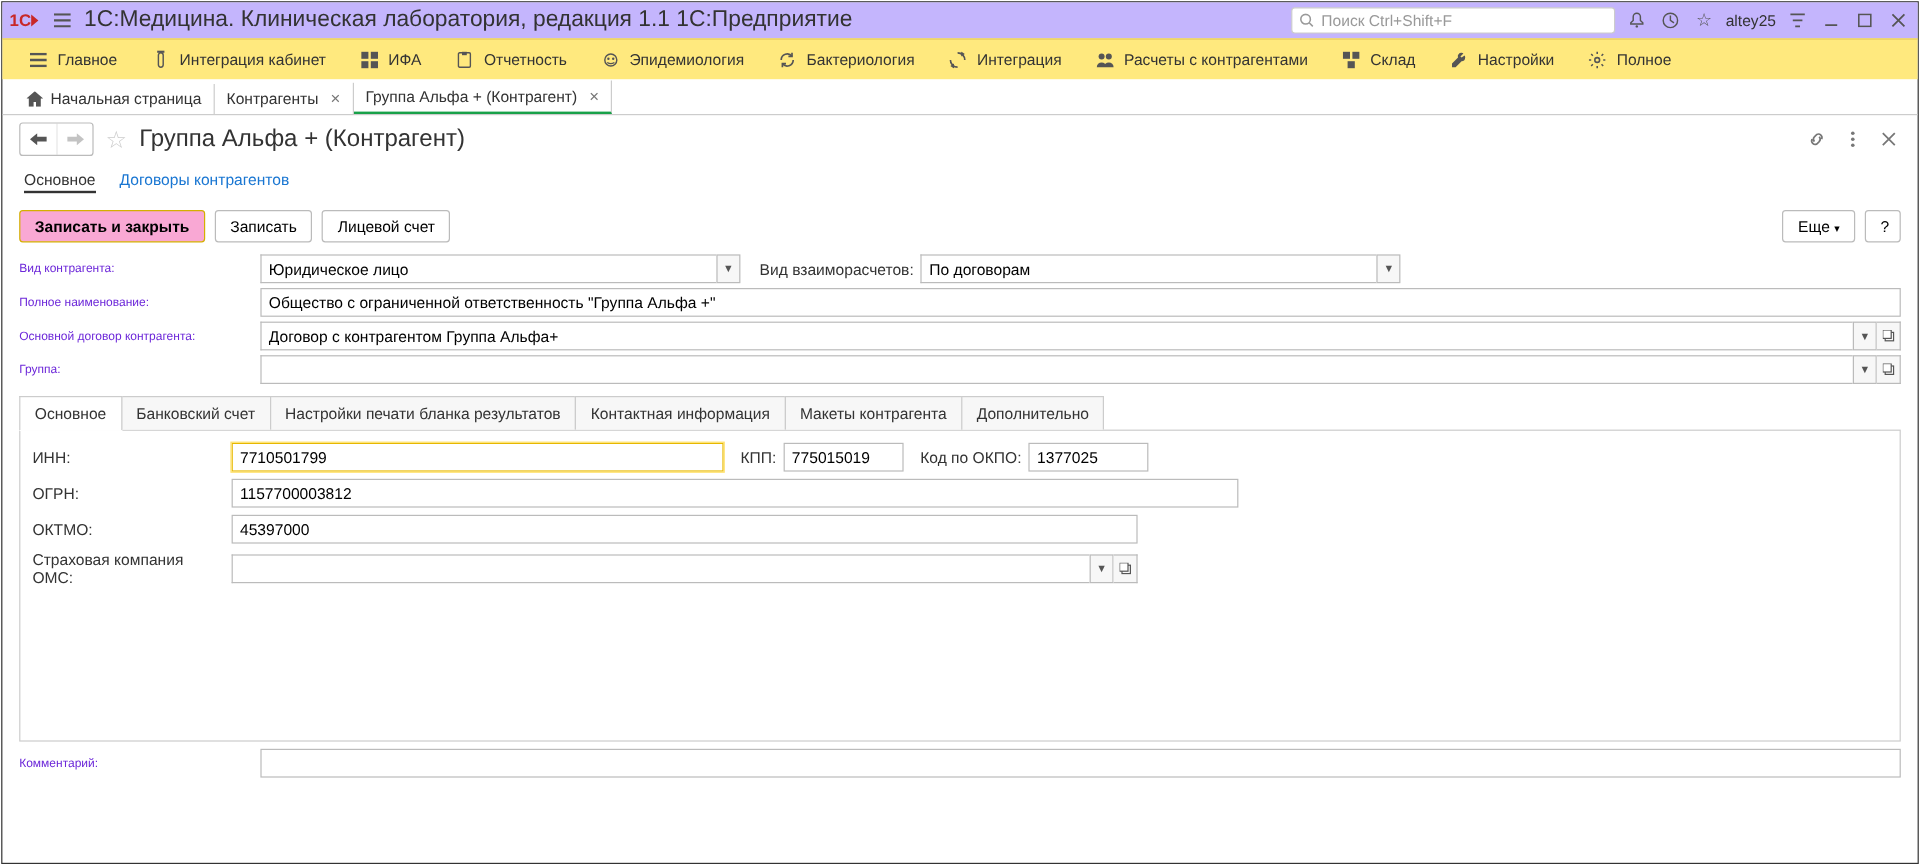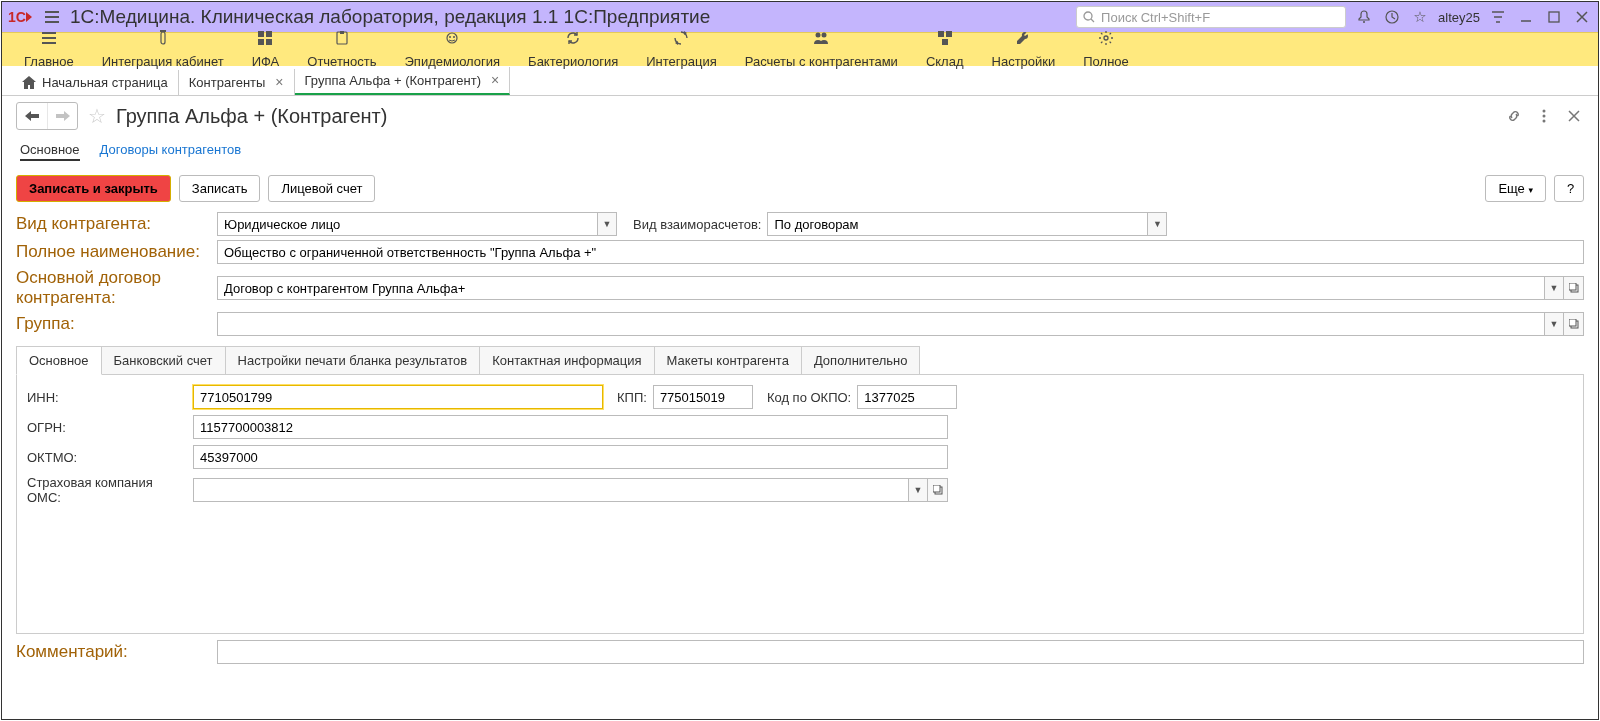--- a/index.html
+++ b/index.html
@@ -5,46 +5,46 @@
 * { box-sizing: border-box; margin: 0; padding: 0; font-family: Arial, sans-serif; }
 body { background: #fff; font-size: 13px; color: #333; }
 .window { border: 1px solid #333; width: 1598px; height: 719px; margin: 1px; display: flex; flex-direction: column; }
 .titlebar { background: #c4b5fd; height: 30px; display: flex; align-items: center; padding: 0 6px; gap: 8px; }
 .logo { color: #c82828; font-weight: bold; font-size: 16px; display: flex; align-items: center; gap: 2px; }
 .app-title { font-size: 19px; color: #333; }
 .titlebar-spacer { flex: 1; }
 .search-box { width: 270px; height: 22px; border: 1px solid #ccc; background: #fff; border-radius: 3px; display: flex; align-items: center; padding: 0 6px; color: #999; gap: 6px; }
 .tb-icon { width: 20px; height: 20px; display: flex; align-items: center; justify-content: center; color: #555; cursor: pointer; font-size: 15px; }
 .menubar { background: #ffe97e; height: 34px; display: flex; align-items: center; padding: 0 10px; gap: 4px; border-top: 1px solid #e5cb58; }
-.menu-item { display: flex; align-items: center; gap: 8px; padding: 4px 12px; cursor: pointer; font-size: 13px; color: #333; flex-direction: column; }
+.menu-item { display: flex; align-items: center; gap: 8px; padding: 4px 12px; cursor: pointer; font-size: 13px; color: #333; }
 .mi-icon { width: 16px; height: 16px; display: inline-flex; align-items: center; justify-content: center; color: #555; }
 .breadcrumb-bar { height: 30px; display: flex; align-items: flex-end; border-bottom: 1px solid #ccc; padding: 0 10px; gap: 0; }
 .bc-home { display: flex; align-items: center; gap: 6px; padding: 5px 10px; cursor: pointer; border-right: 1px solid #ccc; }
 .bc-tab { display: flex; align-items: center; gap: 6px; padding: 5px 10px; cursor: pointer; border-right: 1px solid #ccc; position: relative; }
 .bc-tab.active { border-bottom: 2px solid #19a149; }
 .bc-close { font-size: 14px; color: #777; margin-left: 4px; }
 .form-header { display: flex; align-items: center; padding: 6px 14px; gap: 10px; }
 .nav-btns { display: flex; border: 1px solid #bbb; border-radius: 3px; }
 .nav-btn { width: 30px; height: 26px; display: flex; align-items: center; justify-content: center; cursor: pointer; color: #555; }
 .nav-btn + .nav-btn { border-left: 1px solid #bbb; }
 .star-icon { color: #ccc; font-size: 20px; }
 .page-title { font-size: 20px; color: #333; }
 .hdr-right { margin-left: auto; display: flex; gap: 10px; align-items: center; color: #777; }
 .subnav { display: flex; gap: 20px; padding: 4px 18px 8px; font-size: 13px; }
 .subnav-item { cursor: pointer; padding: 2px 0; }
 .subnav-item.active { border-bottom: 2px solid #333; }
 .subnav-item.link { color: #1976d2; }
 .toolbar { display: flex; gap: 8px; padding: 6px 14px; align-items: center; }
 .btn { border: 1px solid #bbb; background: #fff; padding: 5px 12px; border-radius: 3px; cursor: pointer; font-size: 13px; }
-.btn-primary { background: #ef4444; border-color: #d4af00; font-weight: bold; }
+.btn-primary { background: #f9a8d4; border-color: #d4af00; font-weight: bold; }
 .btn-more { margin-left: auto; }
 .btn-help { width: 30px; text-align: center; }
 .form-grid { padding: 4px 14px; display: flex; flex-direction: column; gap: 4px; }
 .form-row { display: flex; align-items: center; gap: 6px; }
-.lbl { width: 195px; flex-shrink: 0; font-size: 17px; color: #a16207; }
+.lbl { width: 195px; flex-shrink: 0; font-size: 10px; color: #6d28d9; }
 .lbl2 { font-size: 13px; color: #333; margin-left: 10px; }
 .inp { border: 1px solid #bbb; height: 24px; padding: 0 6px; font-size: 13px; background: #fff; }
 .inp-flex { flex: 1; }
 .sel-wrap { display: flex; flex: 1; }
 .sel-wrap .inp { flex: 1; border-right: none; }
 .sel-btn { width: 20px; height: 24px; border: 1px solid #bbb; background: #f7f7f7; display: flex; align-items: center; justify-content: center; cursor: pointer; font-size: 9px; color: #555; }
 .sel-btn + .sel-btn { border-left: none; }
 .tabs-container { margin: 6px 14px 0; }
 .tabs { display: flex; }
 .tab { border: 1px solid #ccc; border-bottom: none; padding: 6px 12px; background: #f7f7f7; cursor: pointer; font-size: 13px; margin-right: -1px; }
@@ -349,21 +349,21 @@
       <div class="tab-form-row">
         <span class="tlbl">ИНН:</span>
         <input class="inp inp-focus" style="width: 410px;" value="7710501799">
         <span class="tlbl-sm">КПП:</span>
         <input class="inp" style="width: 100px;" value="775015019">
         <span class="tlbl-sm">Код по ОКПО:</span>
         <input class="inp" style="width: 100px;" value="1377025">
       </div>
       <div class="tab-form-row">
         <span class="tlbl">ОГРН:</span>
-        <input class="inp" style="width: 755px;" value="1157700003812">
+        <input class="inp" style="width: 839px;" value="1157700003812">
       </div>
       <div class="tab-form-row">
         <span class="tlbl">ОКТМО:</span>
         <input class="inp" style="width: 755px;" value="45397000">
       </div>
       <div class="tab-form-row">
         <span class="tlbl">Страховая компания ОМС:</span>
         <div class="sel-wrap" style="flex:0 0 755px">
           <input class="inp" value="" style="">
           <div class="sel-btn">▼</div>

